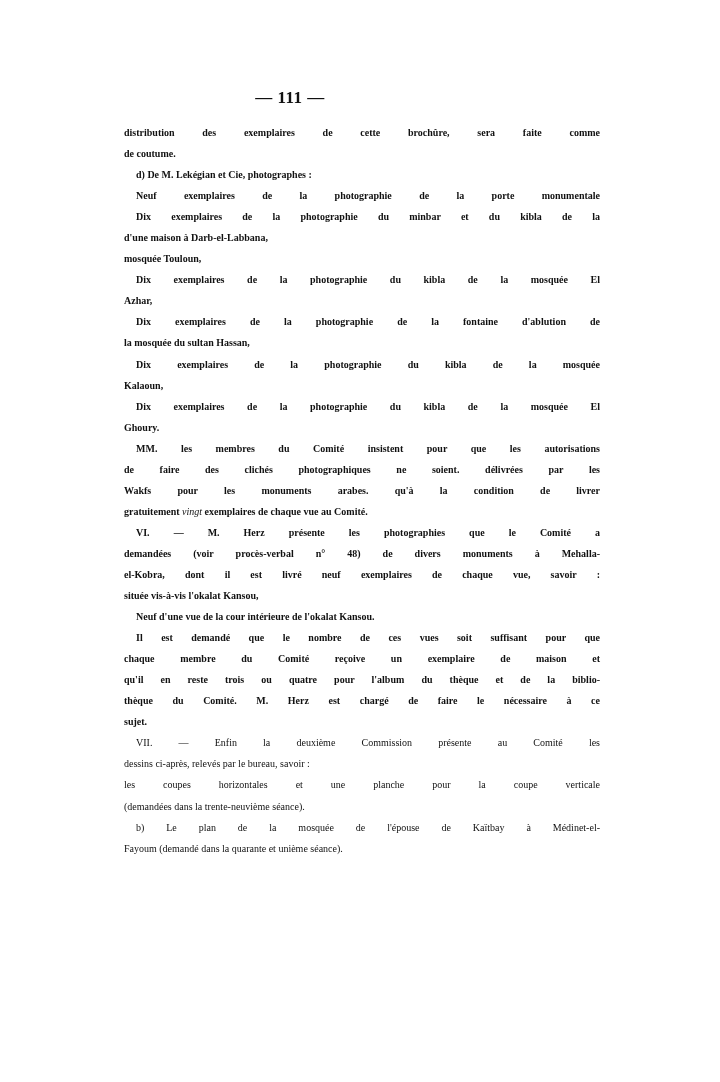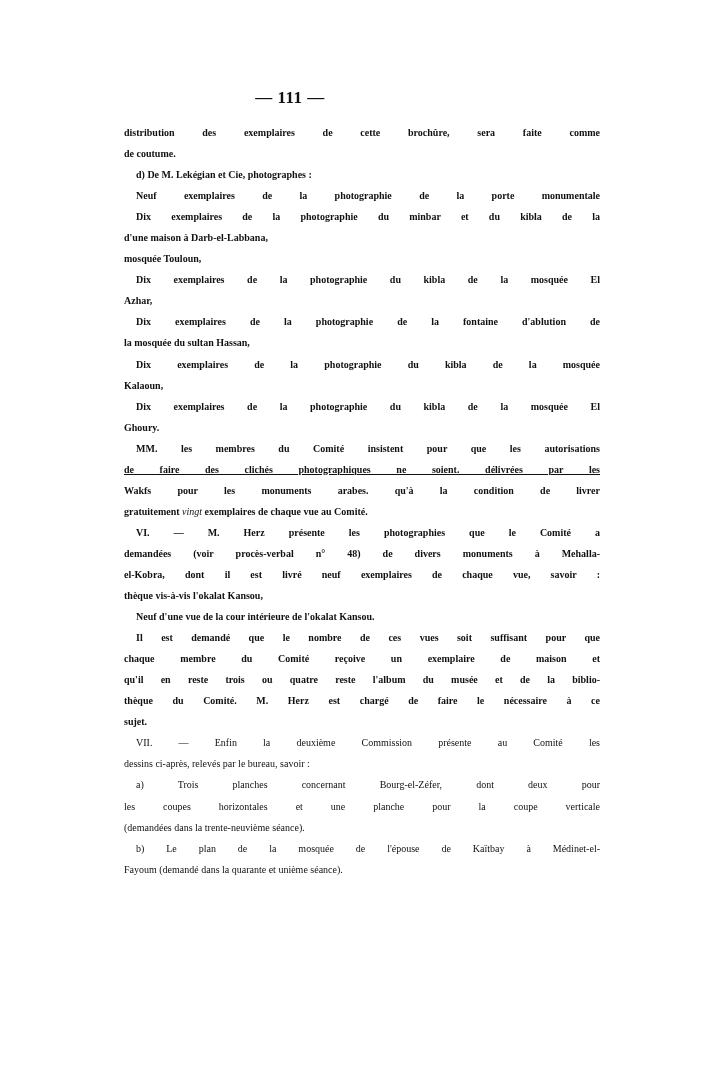--- a/index.html
+++ b/index.html
@@ -69,33 +69,32 @@
     <div class="line last">mosquée Touloun,</div>
     <div class="line indent" style="white-space: normal;">Dix exemplaires de la photographie du kibla de la mosquée El</div>
     <div class="line last">Azhar,</div>
     <div class="line indent" style="white-space: normal;">Dix exemplaires de la photographie de la fontaine d'ablution de</div>
     <div class="line last">la mosquée du sultan Hassan,</div>
     <div class="line indent" style="white-space: normal;">Dix exemplaires de la photographie du kibla de la mosquée</div>
     <div class="line last">Kalaoun,</div>
     <div class="line indent" style="white-space: normal;">Dix exemplaires de la photographie du kibla de la mosquée El</div>
     <div class="line last">Ghoury.</div>
     <div class="line indent" style="white-space: normal;">MM. les membres du Comité insistent pour que les autorisations</div>
-    <div class="line" style="white-space: normal; text-decoration: underline;">de faire des clichés photographiques ne soient. délivrées par les</div>
+    <div class="line" style="white-space: normal;">de faire des clichés photographiques ne soient. délivrées par les</div>
     <div class="line" style="white-space: normal;">Wakfs pour les monuments arabes. qu'à la condition de livrer</div>
     <div class="line last"><span>gratuitement </span><em>vingt</em><span> exemplaires de chaque vue au Comité.</span></div>
     <div class="line indent" style="white-space: normal;">VI. — M. Herz présente les photographies que le Comité a</div>
     <div class="line" style="white-space: normal;">demandées (voir procès-verbal n° 48) de divers monuments à Mehalla-</div>
     <div class="line" style="white-space: normal;">el-Kobra, dont il est livré neuf exemplaires de chaque vue, savoir :</div>
-    <div class="line last">thèque vis-à-vis l'okalat Kansou,</div>
+    <div class="line last">située vis-à-vis l'okalat Kansou,</div>
     <div class="line indent last">Neuf d'une vue de la cour intérieure de l'okalat Kansou.</div>
     <div class="line indent" style="white-space: normal;">Il est demandé que le nombre de ces vues soit suffisant pour que</div>
     <div class="line" style="white-space: normal;">chaque membre du Comité reçoive un exemplaire de maison et</div>
-    <div class="line" style="white-space: normal;">qu'il en reste trois ou quatre reste l'album du musée et de la biblio-</div>
+    <div class="line" style="white-space: normal;">qu'il en reste trois ou quatre pour l'album du thèque et de la biblio-</div>
     <div class="line" style="white-space: normal;">thèque du Comité. M. Herz est chargé de faire le nécessaire à ce</div>
     <div class="line last">sujet.</div>
     <div class="line indent light" style="white-space: normal;">VII. — Enfin la deuxième Commission présente au Comité les</div>
     <div class="line last light">dessins ci-après, relevés par le bureau, savoir :</div>
-    <div class="line indent light" style="white-space: normal;">a) Trois planches concernant Bourg-el-Zéfer, dont deux pour</div>
     <div class="line light" style="white-space: normal;">les coupes horizontales et une planche pour la coupe verticale</div>
     <div class="line last light">(demandées dans la trente-neuvième séance).</div>
     <div class="line indent light" style="white-space: normal;">b) Le plan de la mosquée de l'épouse de Kaïtbay à Médinet-el-</div>
     <div class="line last light">Fayoum (demandé dans la quarante et unième séance).</div>
   </div>
 
 </body></html>

